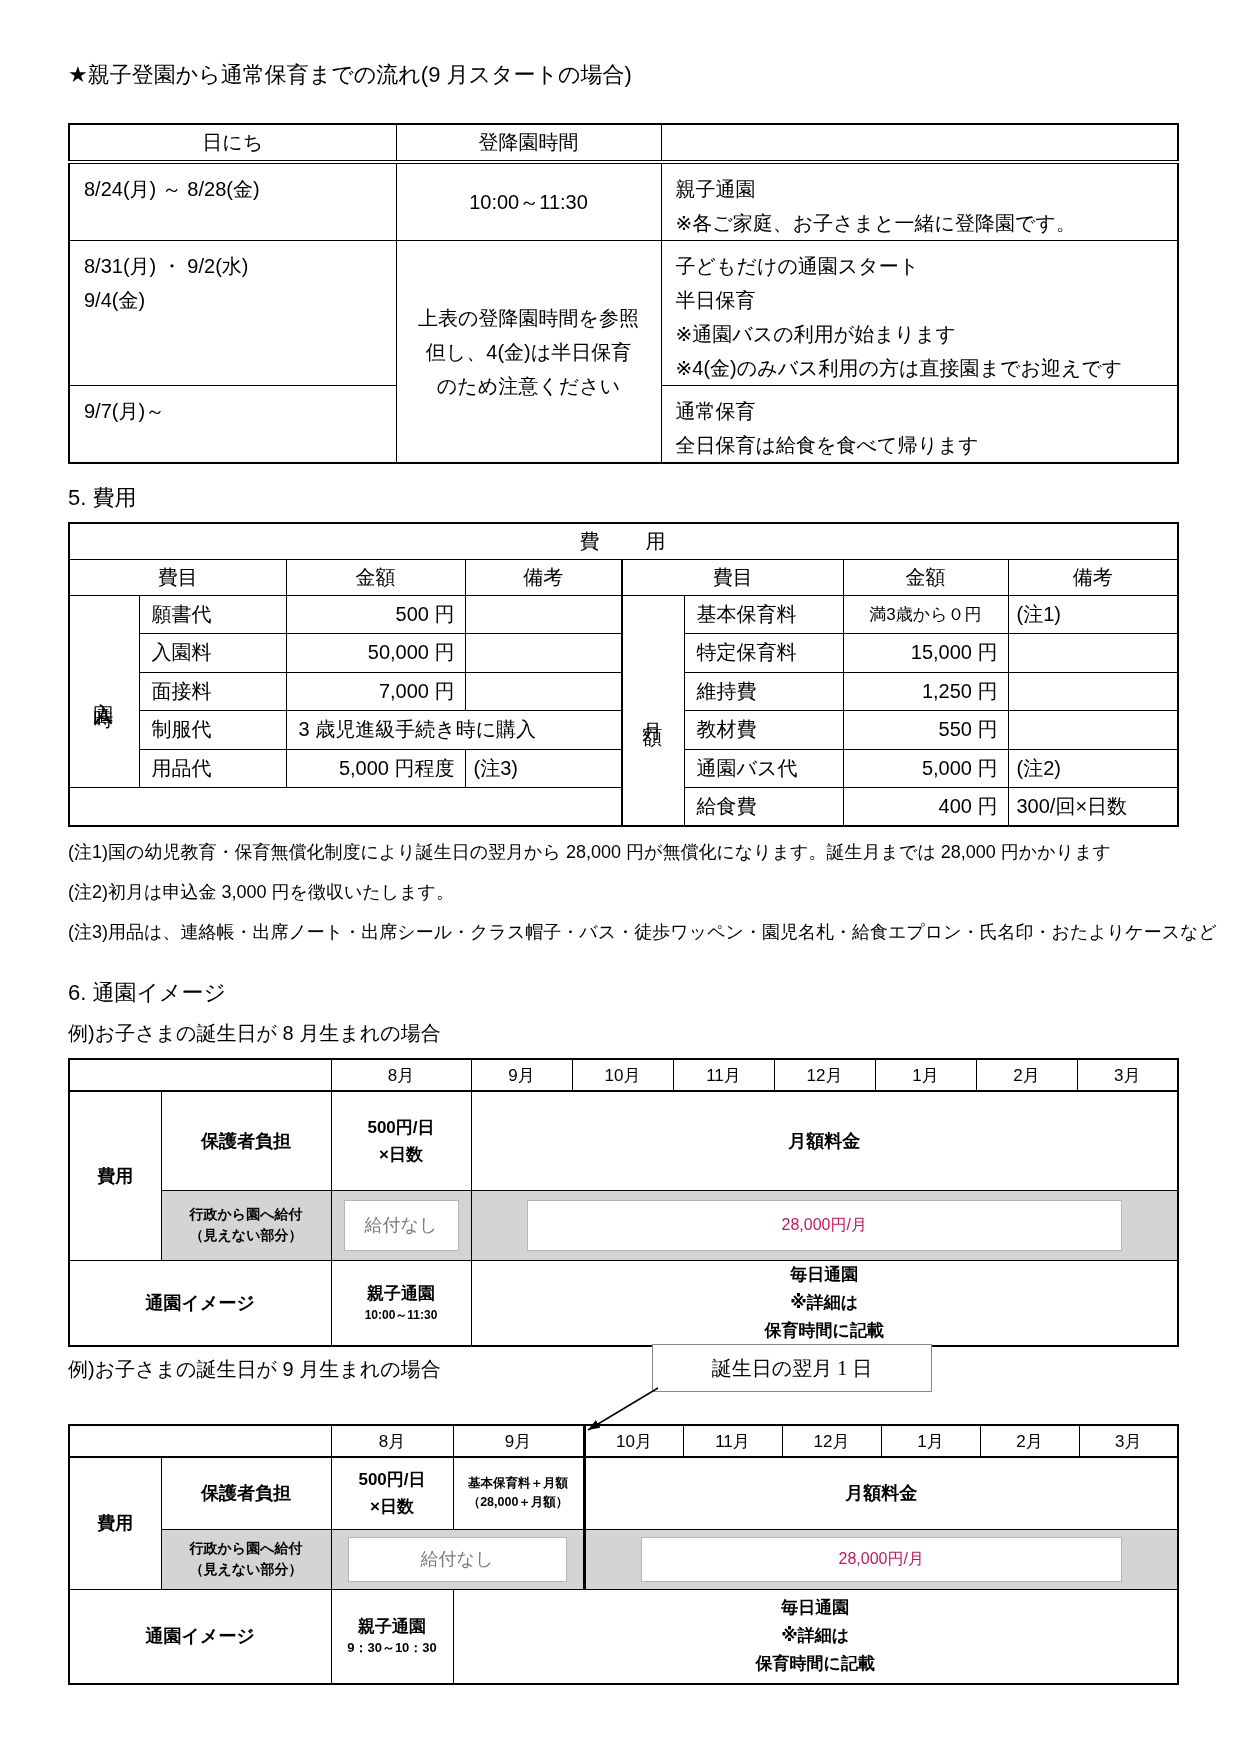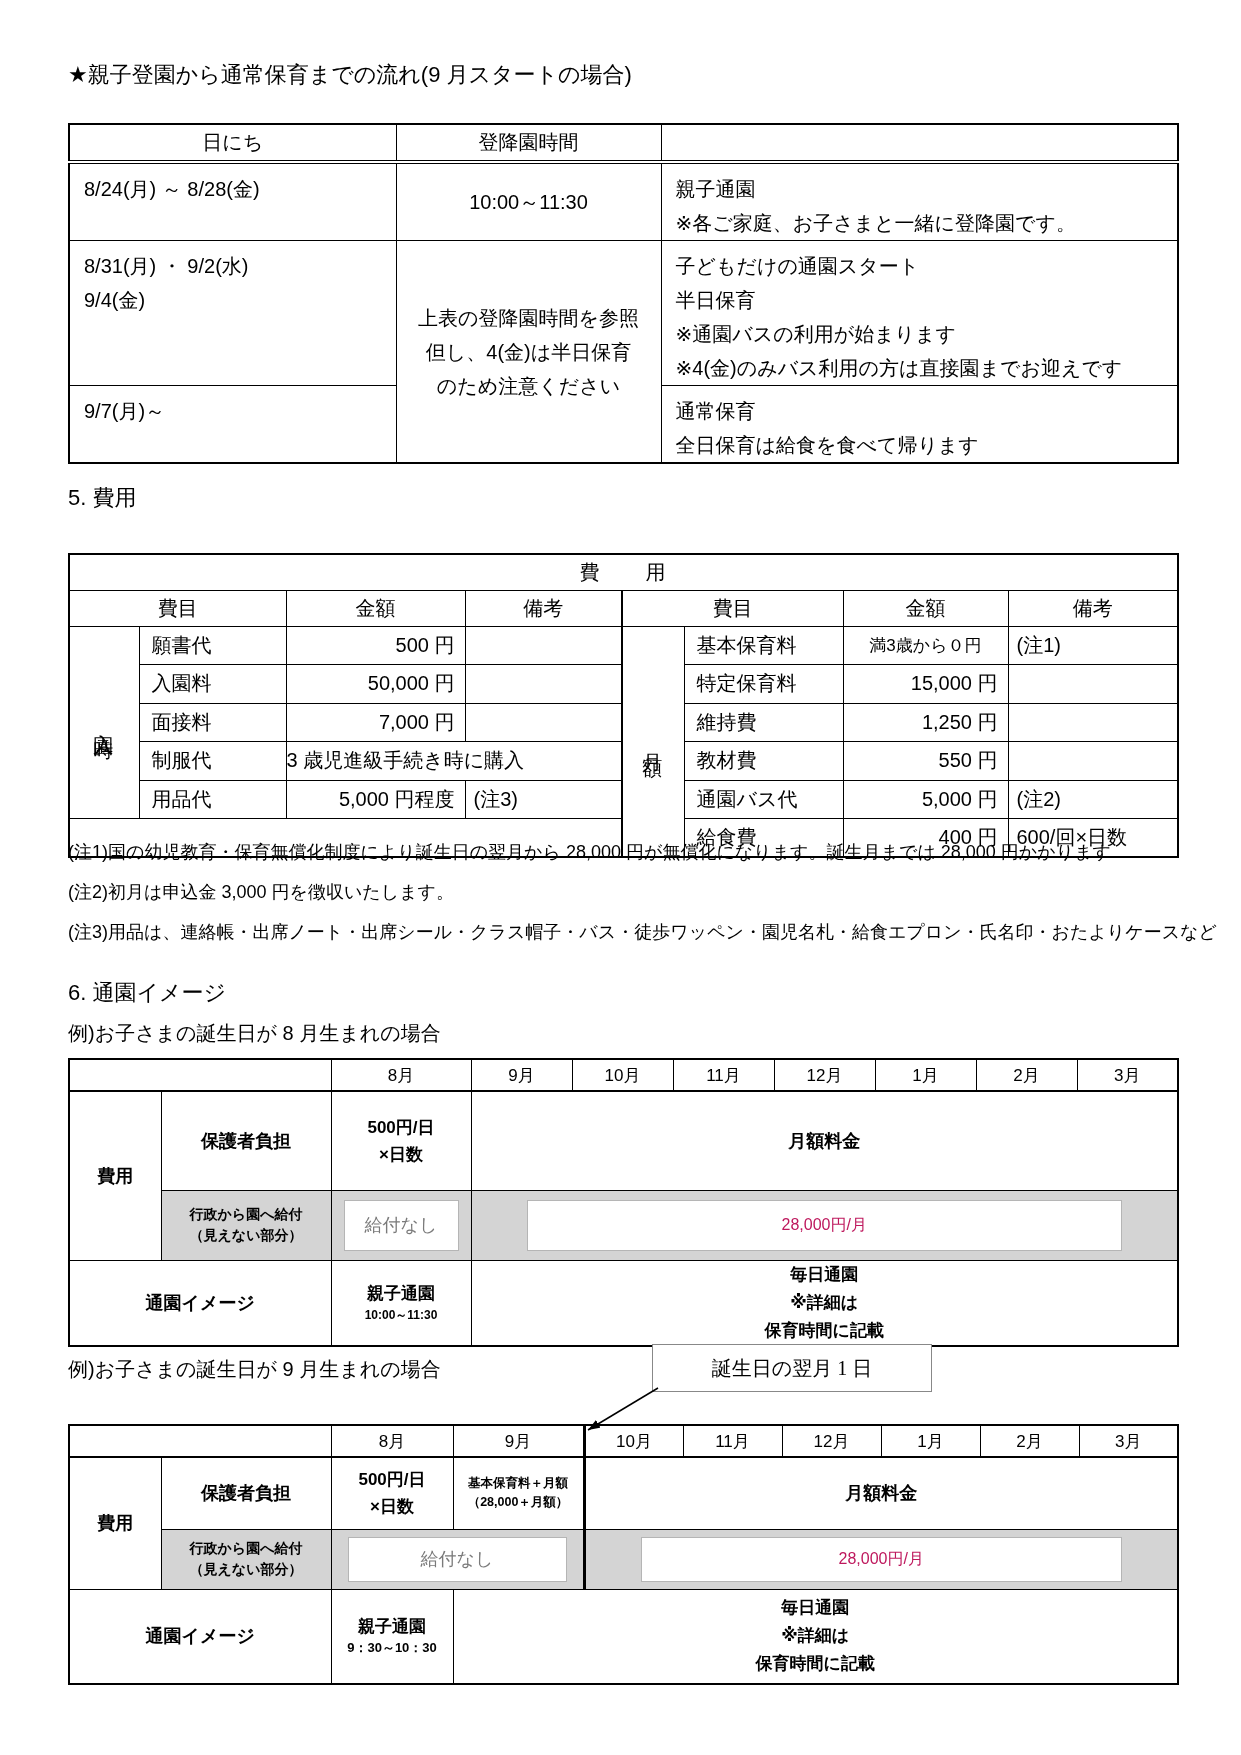--- a/index.html
+++ b/index.html
@@ -25,21 +25,21 @@
   
   .fee-table { border:2px solid #000; }
   .fee-table td { font-size:20px; vertical-align:middle; }
   .fee-table td.ttl { text-align:center; height:36px; letter-spacing:2px; }
   .fee-table tr.hdr td { text-align:center; height:36px; }
   .fee-table td.vlabel { writing-mode:vertical-rl; text-orientation:upright; text-align:center; letter-spacing:3px; padding:0; }
   .fee-table td.item { padding-left:12px; }
   .fee-table td.amt  { text-align:right; padding-right:10px; }
   .fee-table td.amt-small { text-align:center; font-size:17px; }
   .fee-table td.note { padding-left:8px; }
-  .fee-table td.span-val { }
+  .fee-table td.span-val { padding-left:12px; }
   .fee-table td.rhalf { border-left:2px solid #000; }
   .fee-table tr.body td { height:38.5px; }
 
   .note-line { font-size:18px; white-space:nowrap; line-height:24px; }
 
   .h-title { font-size:22px; white-space:nowrap; }
   .h-sec   { font-size:22px; white-space:nowrap; }
   .h-cap   { font-size:20px; white-space:nowrap; }
 
   
@@ -112,21 +112,21 @@
     <td class="descc">
       <div>通常保育</div>
       <div>全日保育は給食を食べて帰ります</div>
     </td>
   </tr>
 </tbody>
   </table>
 
 <div class="abs h-sec" style="left:68px; top:483px;">5. 費用</div>
 
-<table class="abs fee-table" style="left:68px; top:522px; width:1109px;margin-top:31px;">
+<table class="abs fee-table" style="left:68px; top:522px; width:1109px;">
   <colgroup>
     <col style="width:70px">
       <col style="width:147px">
       <col style="width:179px">
       <col style="width:157px">
     <col style="width:62px">
       <col style="width:159px">
       <col style="width:165px">
       <col style="width:170px">
   </colgroup>
@@ -180,21 +180,21 @@
     <td class="amt">5,000 円程度</td>
     <td class="note">(注3)</td>
     <td class="item">通園バス代</td>
     <td class="amt">5,000 円</td>
     <td class="note">(注2)</td>
   </tr>
   <tr class="body">
     <td colspan="4"></td>
     <td class="item">給食費</td>
     <td class="amt">400 円</td>
-    <td class="note">600/回×日数</td>
+    <td class="note">300/回×日数</td>
   </tr>
 </tbody>
   </table>
 
 <div class="abs note-line" style="left:68px; top:840px;">(注1)国の幼児教育・保育無償化制度により誕生日の翌月から 28,000 円が無償化になります。誕生月までは 28,000 円かかります</div>
 <div class="abs note-line" style="left:68px; top:880px;">(注2)初月は申込金 3,000 円を徴収いたします。</div>
 <div class="abs note-line" style="left:68px; top:920px;">(注3)用品は、連絡帳・出席ノート・出席シール・クラス帽子・バス・徒歩ワッペン・園児名札・給食エプロン・氏名印・おたよりケースなど</div>
 
 <div class="abs h-sec" style="left:68px; top:978px;">6. 通園イメージ</div>
 <div class="abs h-cap" style="left:68px; top:1020px;">例)お子さまの誕生日が 8 月生まれの場合</div>

